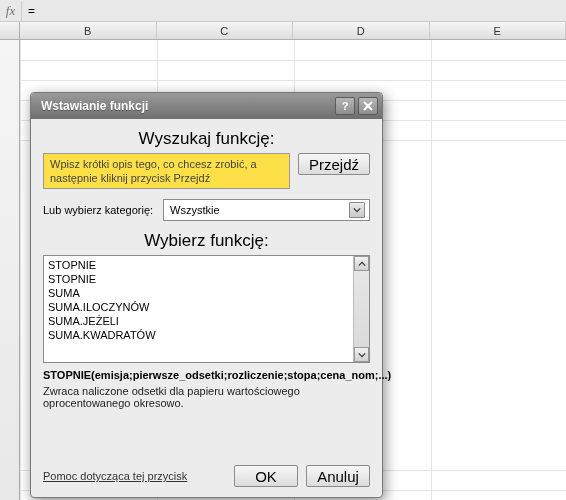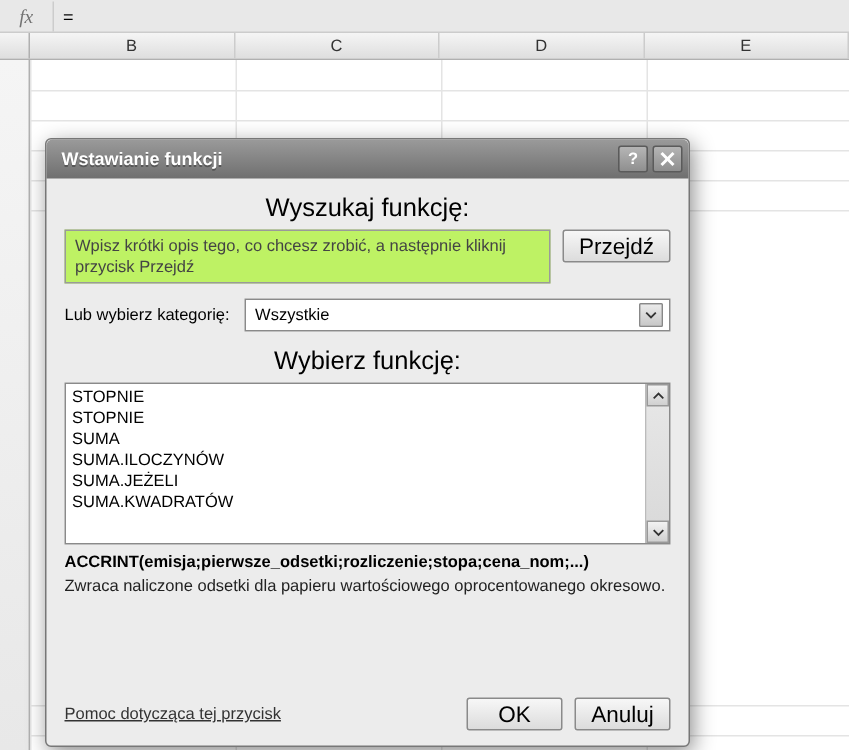--- a/index.html
+++ b/index.html
@@ -14,21 +14,21 @@
     position: relative;
   }
   .fx-bar {
     height: 22px;
     background: #e8e8e8;
     border-bottom: 1px solid #ccc;
     display: flex;
     align-items: center;
   }
   .fx-bar .fx {
-    width: 36px;
+    width: 22px;
     height: 20px;
     display: flex;
     align-items: center;
     justify-content: center;
     font-style: italic;
     font-family: serif;
     font-size: 13px;
     color: #737373;
     border-right: 1px solid #ccc;
   }
@@ -76,21 +76,21 @@
   .grid .vline {
     position: absolute;
     top: 0; bottom: 0;
     border-left: 1px solid #e4e4e4;
   }
 
   .dialog {
     position: absolute;
     left: 30px;
     top: 92px;
-    width: 430px;
+    width: 353px;
     background: #ececec;
     border: 1px solid #777;
     box-shadow: 2px 4px 14px rgba(0,0,0,0.45);
     border-radius: 4px;
   }
   .titlebar {
     height: 26px;
     background: linear-gradient(#9a9a9a,#6f6f6f);
     border-top-left-radius: 4px;
     border-top-right-radius: 4px;
@@ -131,21 +131,21 @@
   .row {
     display: flex;
     align-items: flex-start;
     gap: 8px;
     margin-bottom: 10px;
   }
   .search-box {
     flex: 1;
     height: 36px;
     border: 1px solid #9a9a9a;
-    background: #bef264;
+    background: #fde047;
     padding: 4px 6px;
     font-size: 11px;
     line-height: 1.25;
     color: #444;
     overflow: hidden;
   }
   .btn {
     height: 22px;
     min-width: 64px;
     background: linear-gradient(#f7f7f7,#dcdcdc);
@@ -321,21 +321,21 @@
               <polyline points="1,7 5,3 9,7" fill="none" stroke="#333" stroke-width="1.5"></polyline>
             </svg>
         </div>
         <div class="sbtn bottom chev">
           <svg viewBox="0 0 10 10">
               <polyline points="1,3 5,7 9,3" fill="none" stroke="#333" stroke-width="1.5"></polyline>
             </svg>
         </div>
       </div>
     </div>
-    <div class="sig">ACCRINT(emisja;pierwsze_odsetki;rozliczenie;stopa;cena_nom;...)</div>
+    <div class="sig">STOPNIE(emisja;pierwsze_odsetki;rozliczenie;stopa;cena_nom;...)</div>
     <div class="desc">Zwraca naliczone odsetki dla papieru wartościowego oprocentowanego okresowo.</div>
     <div class="footer">
       <div class="help-link">Pomoc dotycząca tej przycisk</div>
       <div class="footer-btns">
         <div class="btn">OK</div>
         <div class="btn">Anuluj</div>
       </div>
     </div>
   </div>
 </div>

